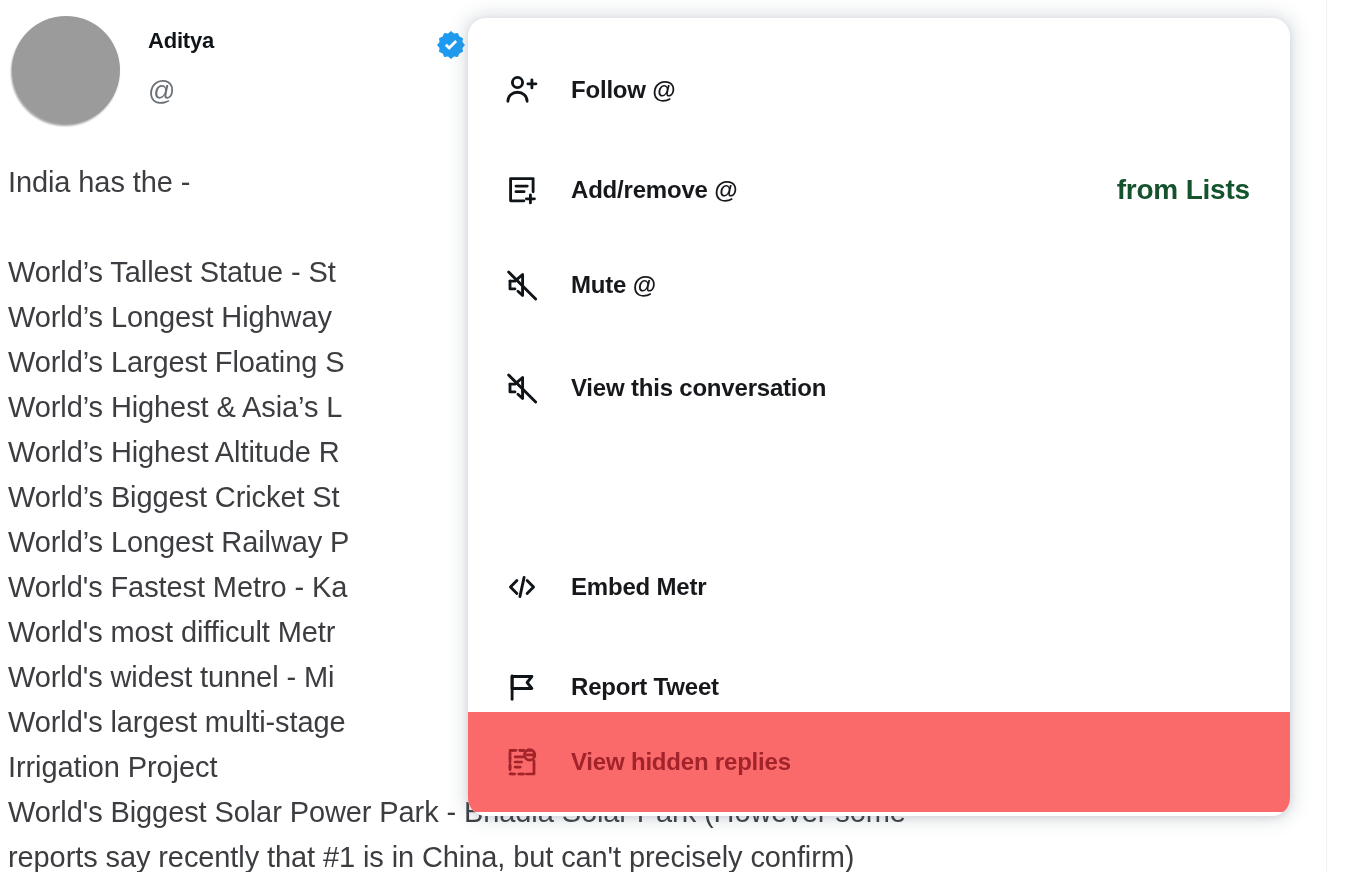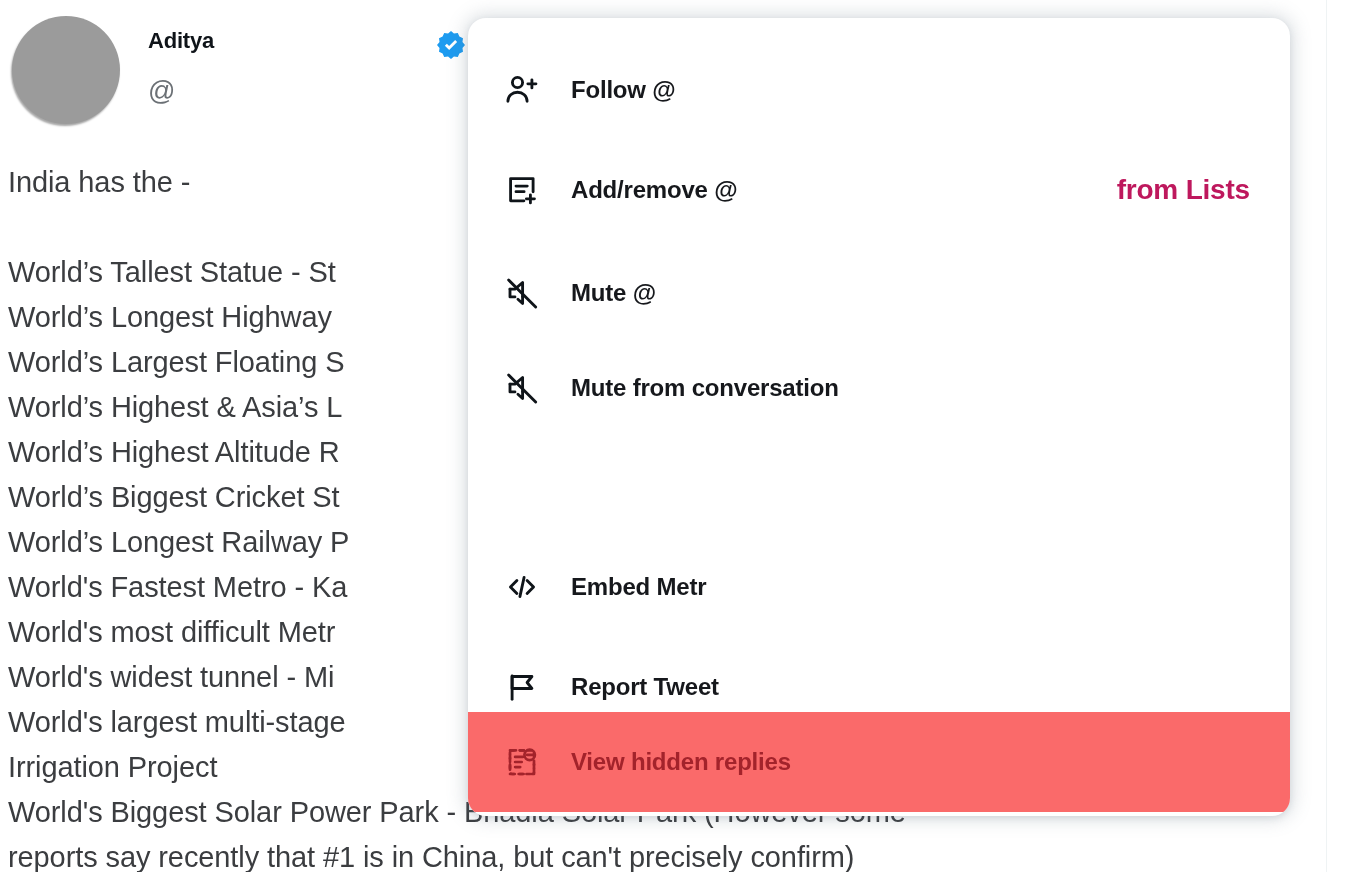--- a/index.html
+++ b/index.html
@@ -130,21 +130,21 @@
     color: #16181c;
     letter-spacing: -0.2px;
     white-space: nowrap;
   }
 
   .menu-item .mi-suffix {
     margin-left: auto;
     margin-right: 40px;
     font-size: 28px;
     font-weight: bold;
-    color: #be185d;
+    color: #14532d;
     letter-spacing: -0.2px;
     white-space: nowrap;
   }
 
   
   #menu-item-view-hidden-replies {
     background: #fa6a6a;
     height: 100px;
     left: 0;
     width: 822px;
@@ -210,42 +210,42 @@
       <svg class="icon-svg" width="36" height="36" viewBox="0 0 24 24" fill="none" stroke="currentColor" stroke-width="1.9" stroke-linecap="round" stroke-linejoin="round">
         <path d="M19.4 13.2V4.4H4.4v14.8h8.9"></path>
         <path d="M8 9.4h7.5M8 13.1h5.4"></path>
         <path d="M17.6 15.2v5.4M14.9 17.9h5.4"></path>
       </svg>
     </span>
     <span class="mi-label">Add/remove @</span>
     <span class="mi-suffix">from Lists</span>
   </div>
 
-  <div class="menu-item" id="menu-item-mute-user" style="top:240px">
+  <div class="menu-item" id="menu-item-mute-user" style="top:232px">
     <span class="mi-icon">
       <svg class="icon-svg" width="36" height="36" viewBox="0 0 24 24" fill="none" stroke="currentColor" stroke-width="1.9" stroke-linecap="round" stroke-linejoin="round">
         <path d="M4 9.4h3.3L12.4 5v9.3"></path>
         <path d="M12.4 14.4V19l-3.1-2.8"></path>
         <path d="M4 9.4v5.2h3.3"></path>
         <path d="M3.1 3.4l18 18"></path>
       </svg>
     </span>
     <span class="mi-label">Mute @</span>
   </div>
 
   <div class="menu-item" id="menu-item-mute-conversation" style="top:335px">
     <span class="mi-icon">
       <svg class="icon-svg" width="36" height="36" viewBox="0 0 24 24" fill="none" stroke="currentColor" stroke-width="1.9" stroke-linecap="round" stroke-linejoin="round">
         <path d="M4 9.4h3.3L12.4 5v9.3"></path>
         <path d="M12.4 14.4V19l-3.1-2.8"></path>
         <path d="M4 9.4v5.2h3.3"></path>
         <path d="M3.1 3.4l18 18"></path>
       </svg>
     </span>
-    <span class="mi-label">Mute from conversation</span>
+    <span class="mi-label">View this conversation</span>
   </div>
 
 
   <div class="menu-item" id="menu-item-embed-tweet" style="top:534px">
     <span class="mi-icon">
       <svg class="icon-svg" width="36" height="36" viewBox="0 0 24 24" fill="none" stroke="currentColor" stroke-width="1.9" stroke-linecap="round" stroke-linejoin="round">
         <path d="M8.6 7.6L4.3 12l4.3 4.4"></path>
         <path d="M15.4 7.6L19.7 12l-4.3 4.4"></path>
         <path d="M13.4 5.6l-2.8 12.8"></path>
       </svg>

